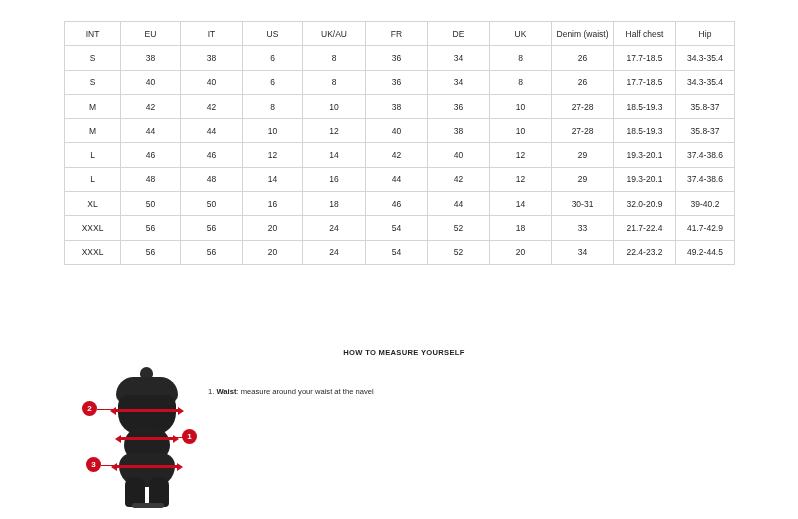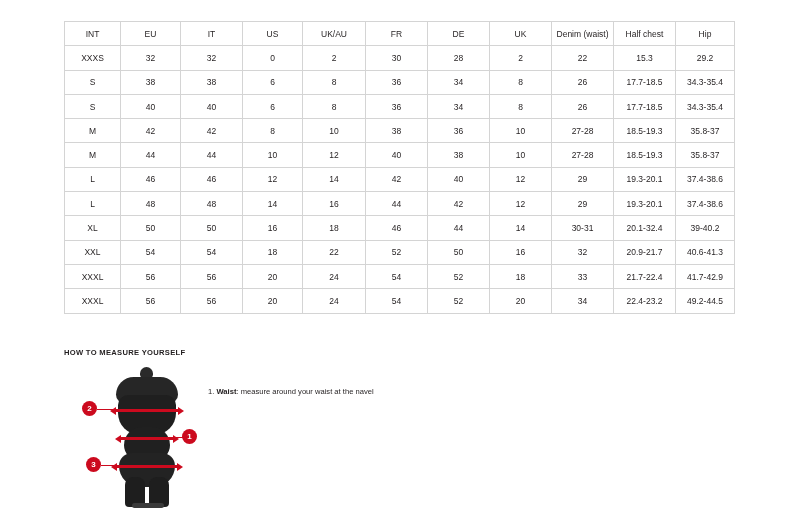--- a/index.html
+++ b/index.html
@@ -63,20 +63,21 @@
     left: 64px;
     top: 348px;
     width: 680px;
   }
   #measure-title {
     font-size: 7.6px;
     font-weight: bold;
     letter-spacing: 0.3px;
     color: #231f20;
     margin: 0 0 8px 0;
+    text-align: center;
   }
   #measure-body {
     position: relative;
     display: flex;
     align-items: flex-start;
   }
   #figure-area {
     position: relative;
     width: 120px;
     height: 145px;
@@ -218,33 +219,20 @@
           <th>FR</th>
           <th>DE</th>
           <th>UK</th>
           <th>Denim (waist)</th>
           <th>Half chest</th>
           <th>Hip</th>
         </tr>
       </thead>
       <tbody id="size-table-body">
           <tr>
-            <td>XXXS</td>
-            <td>32</td>
-            <td>32</td>
-            <td>0</td>
-            <td>2</td>
-            <td>30</td>
-            <td>28</td>
-            <td>2</td>
-            <td>22</td>
-            <td>15.3</td>
-            <td>29.2</td>
-          </tr>
-          <tr>
             <td>S</td>
             <td>38</td>
             <td>38</td>
             <td>6</td>
             <td>8</td>
             <td>36</td>
             <td>34</td>
             <td>8</td>
             <td>26</td>
             <td>17.7-18.5</td>
@@ -318,35 +306,22 @@
           <tr>
             <td>XL</td>
             <td>50</td>
             <td>50</td>
             <td>16</td>
             <td>18</td>
             <td>46</td>
             <td>44</td>
             <td>14</td>
             <td>30-31</td>
-            <td>20.1-32.4</td>
+            <td>32.0-20.9</td>
             <td>39-40.2</td>
-          </tr>
-          <tr>
-            <td>XXL</td>
-            <td>54</td>
-            <td>54</td>
-            <td>18</td>
-            <td>22</td>
-            <td>52</td>
-            <td>50</td>
-            <td>16</td>
-            <td>32</td>
-            <td>20.9-21.7</td>
-            <td>40.6-41.3</td>
           </tr>
           <tr>
             <td>XXXL</td>
             <td>56</td>
             <td>56</td>
             <td>20</td>
             <td>24</td>
             <td>54</td>
             <td>52</td>
             <td>18</td>

